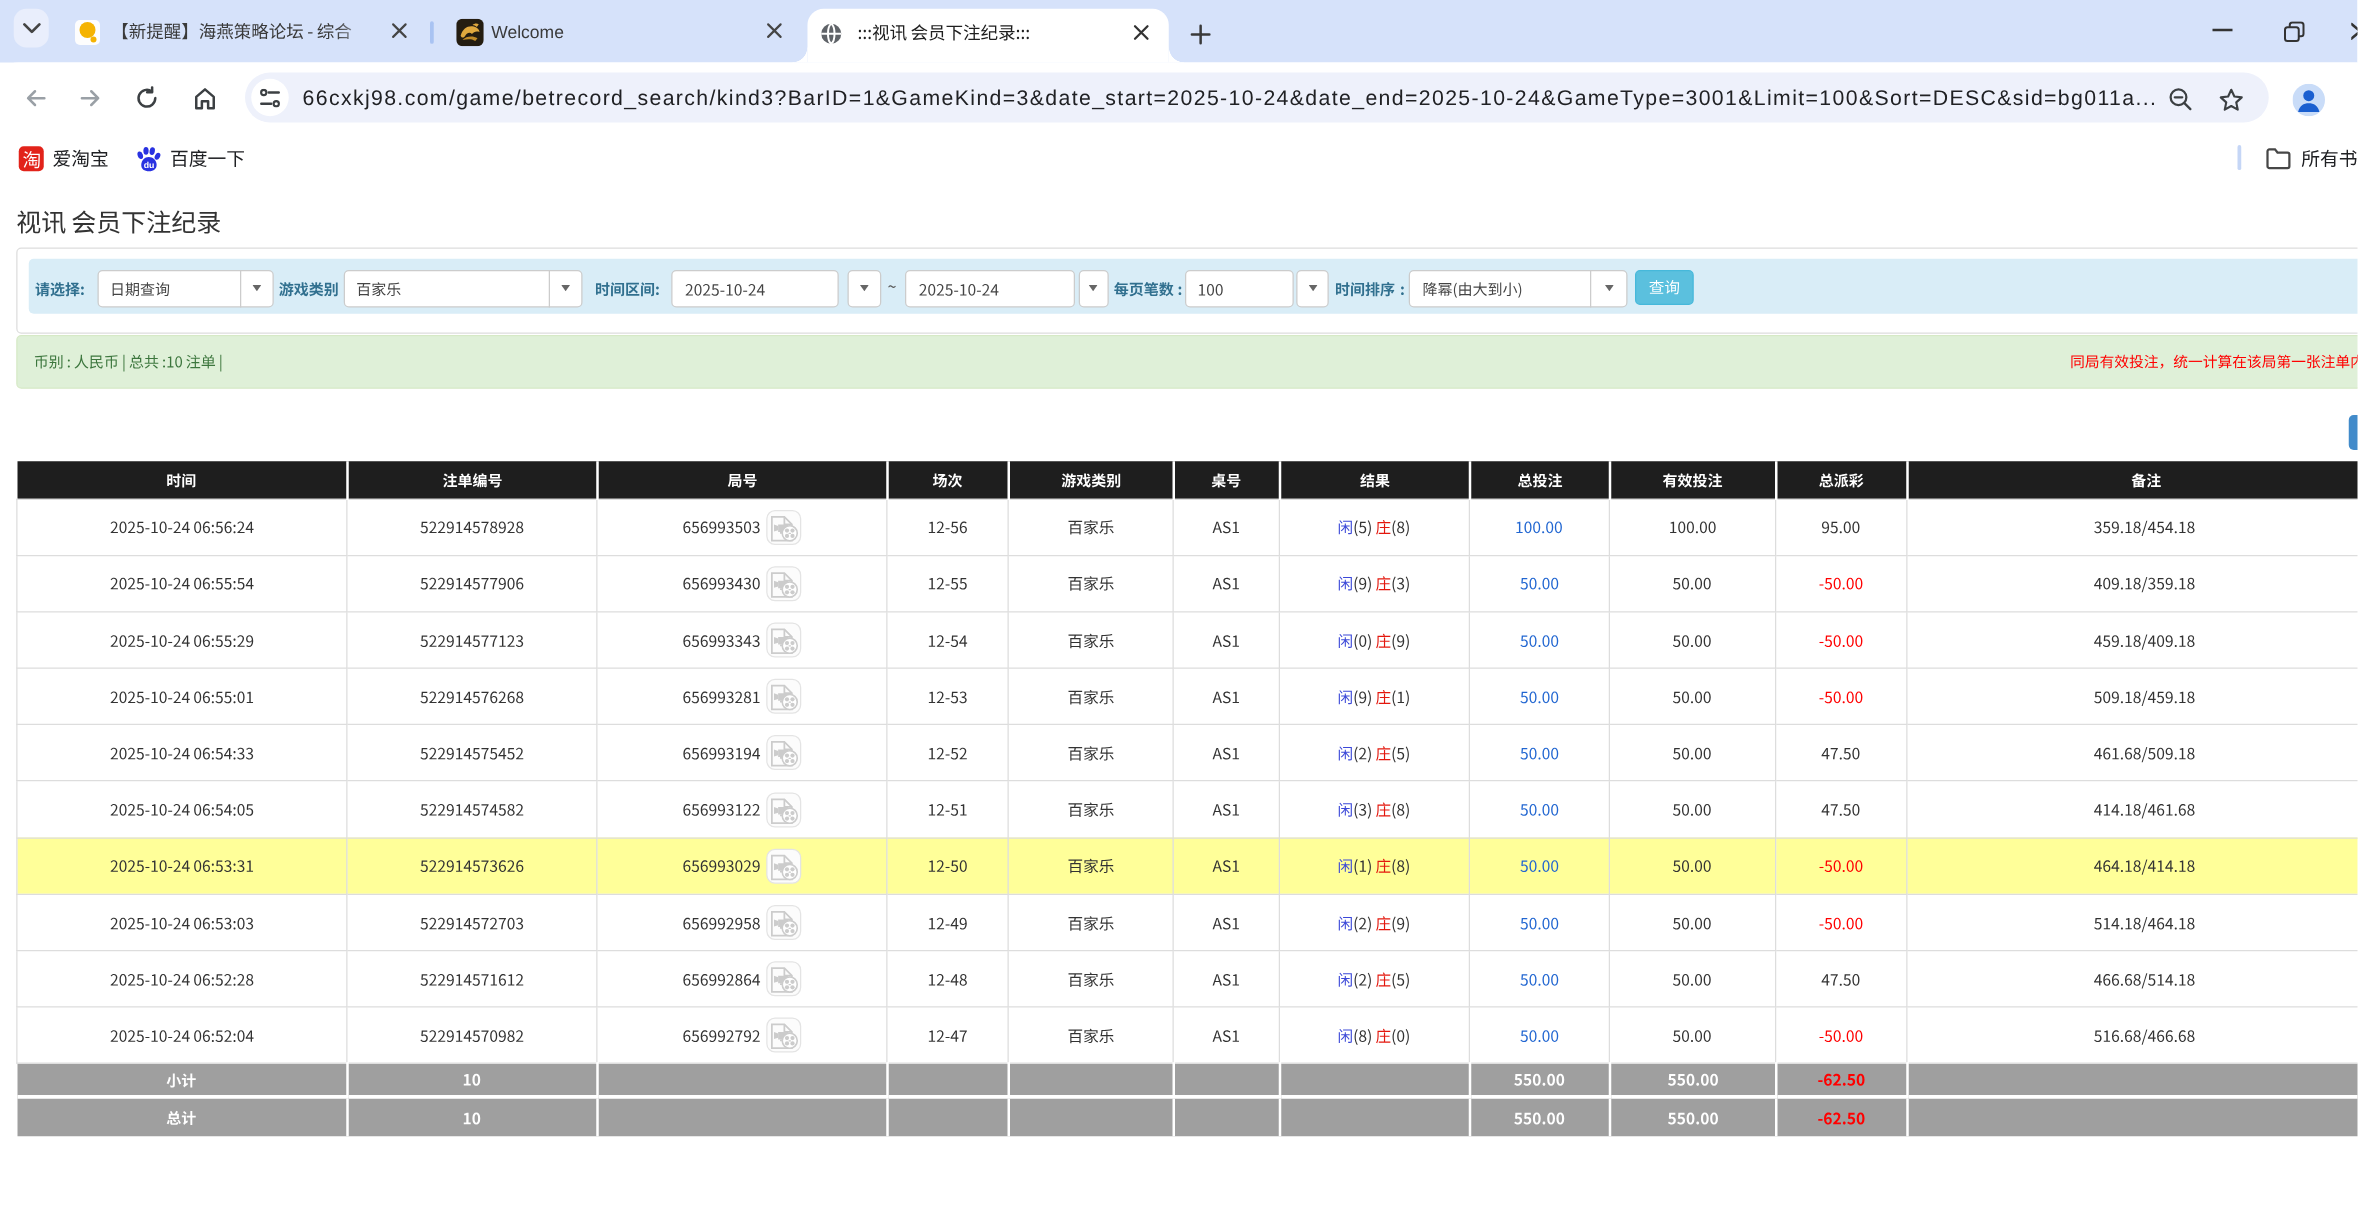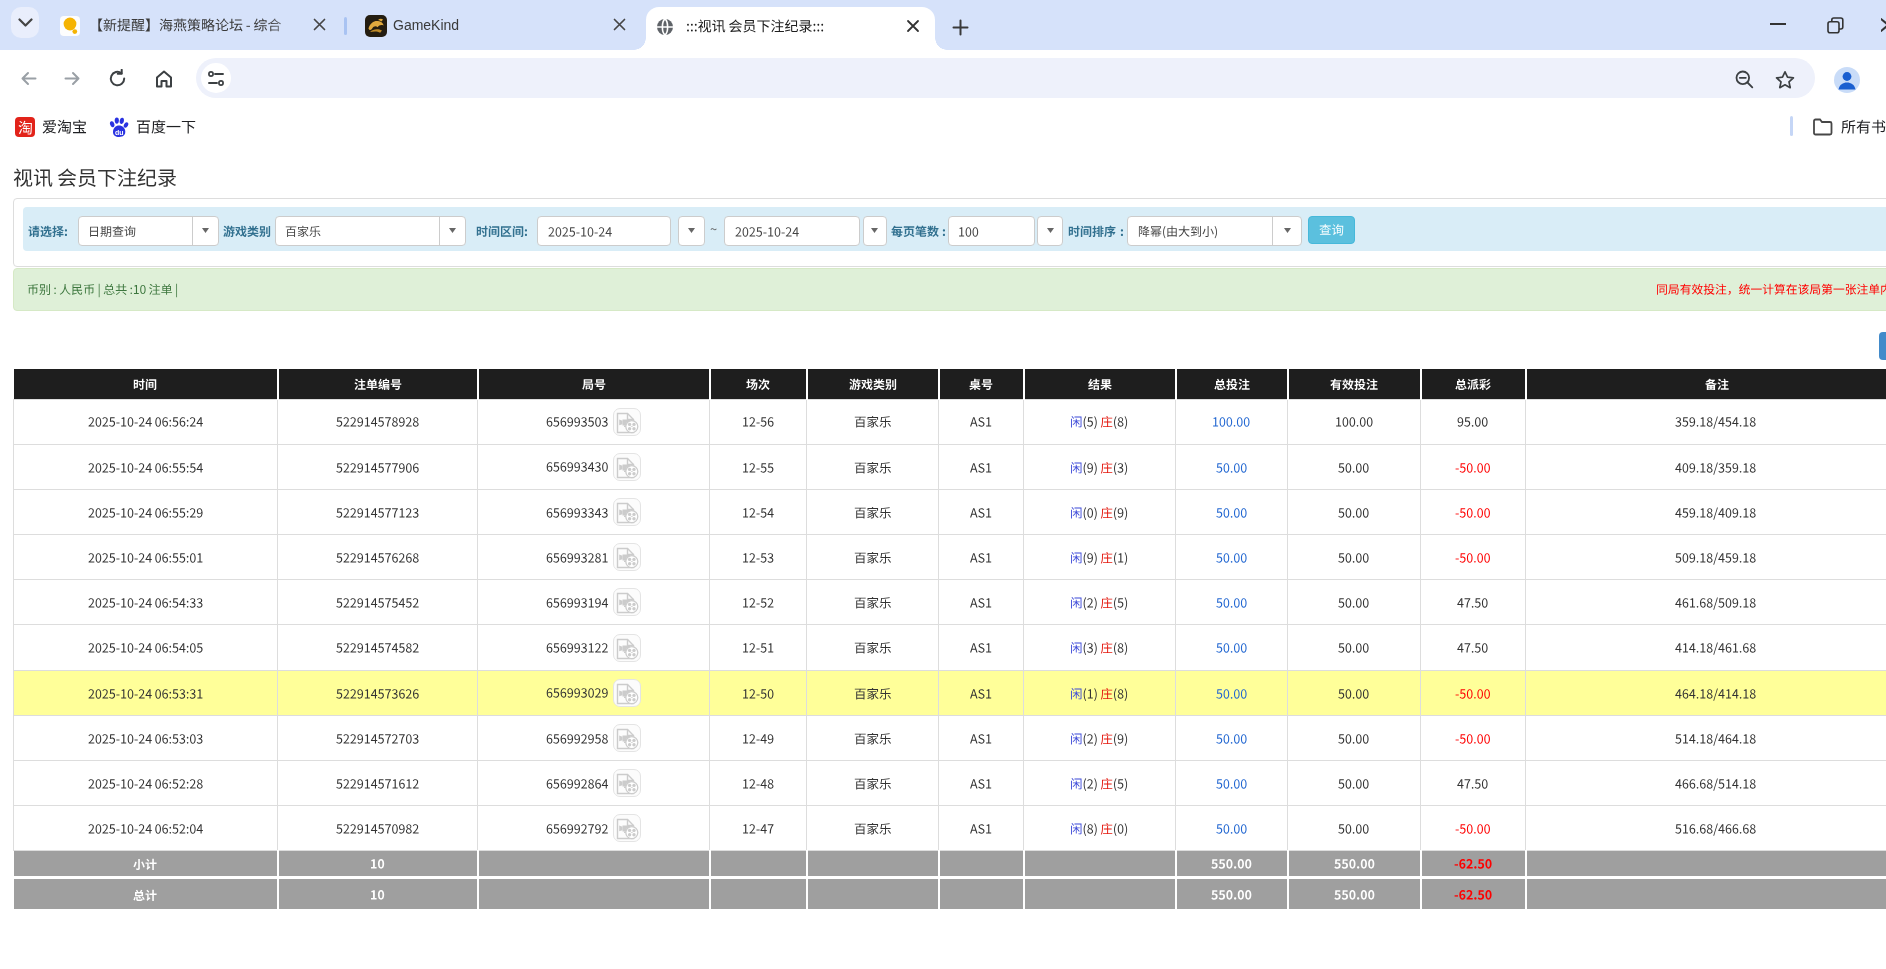--- a/index.html
+++ b/index.html
@@ -175,21 +175,21 @@
     <svg class="ic" style="left:313px;top:18px" width="13" height="13" viewBox="0 0 13 13">
       <path d="M1.5 1.5 L11.5 11.5 M11.5 1.5 L1.5 11.5" stroke="#454545" stroke-width="1.7" stroke-linecap="round"></path>
     </svg>
     <div class="abs" style="left:344px;top:17px;width:2.5px;height:18px;background:#a9c3f2;border-radius:2px"></div>
     <svg class="ic" style="left:365px;top:15px" width="22" height="22" viewBox="0 0 22 22">
       <rect x="0" y="0" width="22" height="22" rx="5" fill="#241d11"></rect>
       <path d="M3.5 13.5 C5 8 9 5.5 13 6 C16 6.4 18.5 8.4 18.6 10.5 C16 9.6 14 10.3 12.6 12.2 C11 10.6 8.6 11 7.2 13.6 C6.3 15.4 4.4 15.6 3.5 13.5 Z" fill="#e0a93e"></path>
       <path d="M5 17 C8 13.6 13.5 13.4 17 15.6 L15.2 17.8 C12 15.8 8.5 16.4 5 17 Z" fill="#c08b28"></path>
       <path d="M13 5 C14.5 3.6 16.5 3.4 18 4.4 L16.5 6.5 C15.4 5.6 14.2 5.2 13 5 Z" fill="#e0a93e"></path>
     </svg>
-    <div class="abs" style="left:393px;top:18px;font-size:14px;color:#3a3a3a;line-height:15px">GameKind</div>
+    <div class="abs" style="left:393px;top:18px;font-size:14px;color:#3a3a3a;line-height:15px">Welcome</div>
     <svg class="ic" style="left:613px;top:18px" width="13" height="13" viewBox="0 0 13 13">
       <path d="M1.5 1.5 L11.5 11.5 M11.5 1.5 L1.5 11.5" stroke="#454545" stroke-width="1.7" stroke-linecap="round"></path>
     </svg>
     <div class="abs" style="left:646px;top:7px;width:289px;height:43px;background:#fff;border-radius:13px 13px 0 0"></div>
     <div class="abs" style="left:634px;top:38px;width:12px;height:12px;background:radial-gradient(circle 12px at 0 0, rgba(0,0,0,0) 11.5px, #fff 12px)"></div>
     <div class="abs" style="left:935px;top:38px;width:12px;height:12px;background:radial-gradient(circle 12px at 12px 0, rgba(0,0,0,0) 11.5px, #fff 12px)"></div>
     <svg class="ic" style="left:656px;top:18px" width="18" height="18" viewBox="0 0 18 18">
 <circle cx="9" cy="9" r="8" fill="#5f6368"></circle>
 <path d="M1 9 H17 M9 1 C12.5 3.5 12.5 14.5 9 17 C5.5 14.5 5.5 3.5 9 1" fill="none" stroke="#fff" stroke-width="1.6"></path>
 </svg>
@@ -244,20 +244,21 @@
 <path d="M3 8.5 L10 2.5 L17 8.5 V17.5 H12.5 V12 H7.5 V17.5 H3 Z" fill="none" stroke="#3c4043" stroke-width="2" stroke-linejoin="round"></path>
 </svg>
     <div class="abs" style="left:196px;top:58px;width:1619px;height:40px;border-radius:20px;background:#eef1fb"></div>
     <div class="abs" style="left:201px;top:63px;width:30px;height:30px;border-radius:50%;background:#fff"></div>
     <svg class="ic" style="left:208px;top:71px" width="16" height="15" viewBox="0 0 16 15">
 <circle cx="3" cy="3" r="2.1" fill="none" stroke="#3c4043" stroke-width="1.7"></circle>
       <path d="M7 3 H15" stroke="#3c4043" stroke-width="1.9" stroke-linecap="round"></path>
 <circle cx="13" cy="12" r="2.1" fill="none" stroke="#3c4043" stroke-width="1.7"></circle>
       <path d="M1 12 H9" stroke="#3c4043" stroke-width="1.9" stroke-linecap="round"></path>
 </svg>
+    <div id="urltext" class="abs" style="left:242px;top:68.5px;width:1482px;overflow:hidden;font-size:17px;color:#202124;white-space:nowrap;letter-spacing:1.1px">66cxkj98.com/game/betrecord_search/kind3?BarID=1&amp;GameKind=3&amp;date_start=2025-10-24&amp;date_end=2025-10-24&amp;GameType=3001&amp;Limit=100&amp;Sort=DESC&amp;sid=bg011a...</div>
     <svg class="ic" style="left:1735px;top:70px" width="19" height="19" viewBox="0 0 19 19">
 <circle cx="7.8" cy="7.8" r="6.3" fill="none" stroke="#3c4043" stroke-width="1.8"></circle>
 <path d="M4.8 7.8 H10.8" stroke="#3c4043" stroke-width="1.8" stroke-linecap="round"></path>
 <path d="M12.5 12.5 L17.3 17.3" stroke="#3c4043" stroke-width="1.8" stroke-linecap="round"></path>
 </svg>
     <svg class="ic" style="left:1775px;top:70px" width="20" height="20" viewBox="0 0 20 20">
 <path d="M10 1.8 L12.5 7.2 L18.4 7.9 L14 11.9 L15.2 17.7 L10 14.8 L4.8 17.7 L6 11.9 L1.6 7.9 L7.5 7.2 Z" fill="none" stroke="#3c4043" stroke-width="1.7" stroke-linejoin="round"></path>
 </svg>
     <svg class="ic" style="left:1834px;top:67px" width="26" height="26" viewBox="0 0 26 26">
 <circle cx="13" cy="13" r="13" fill="#c9dcf8"></circle>

